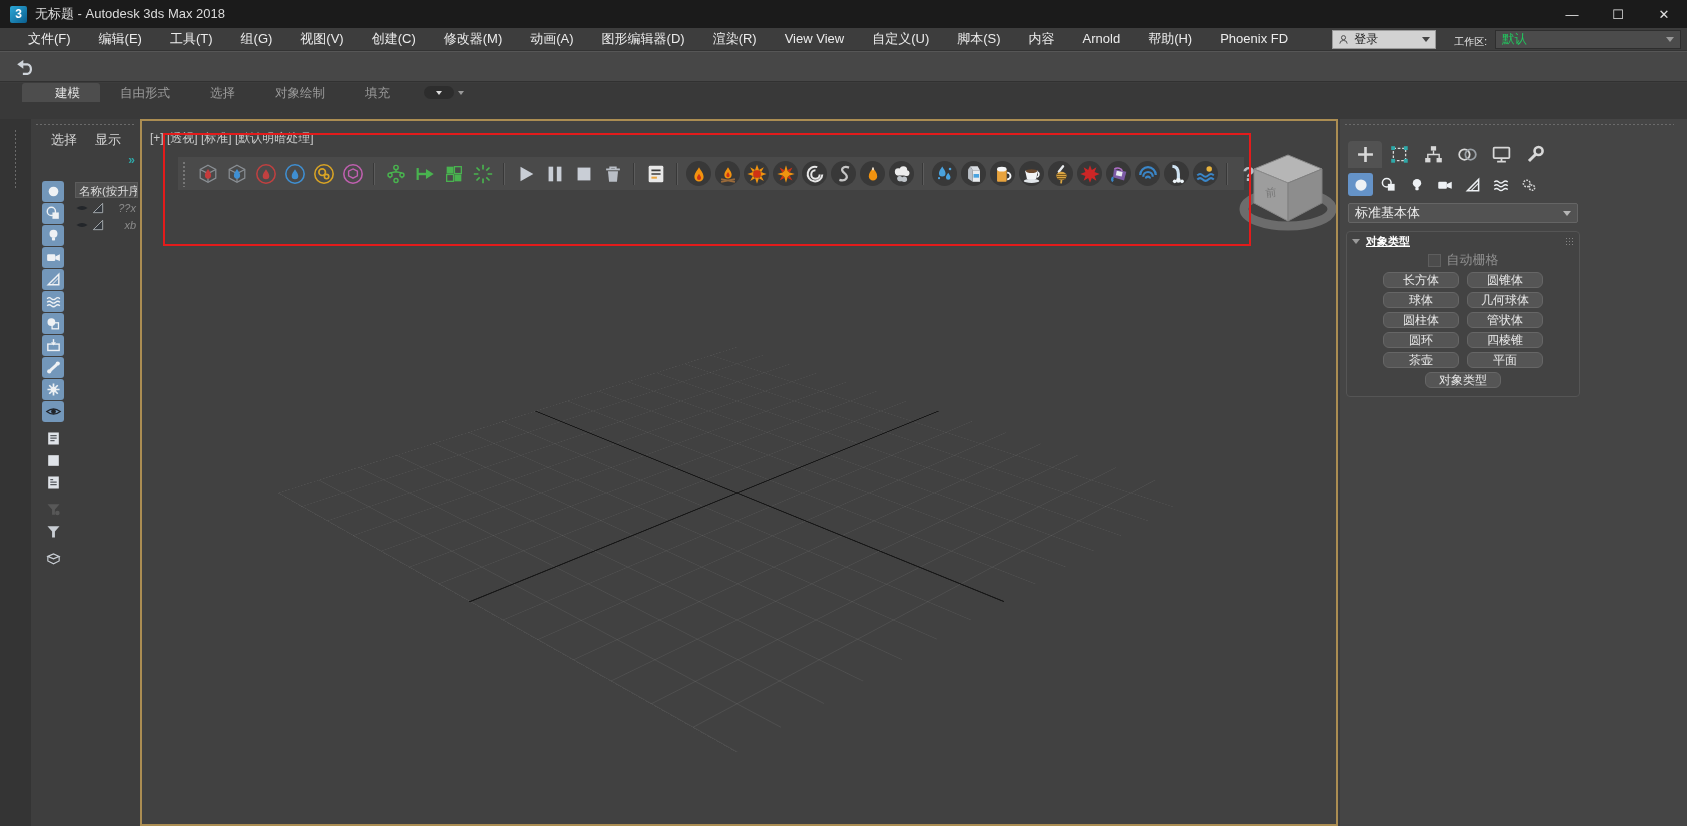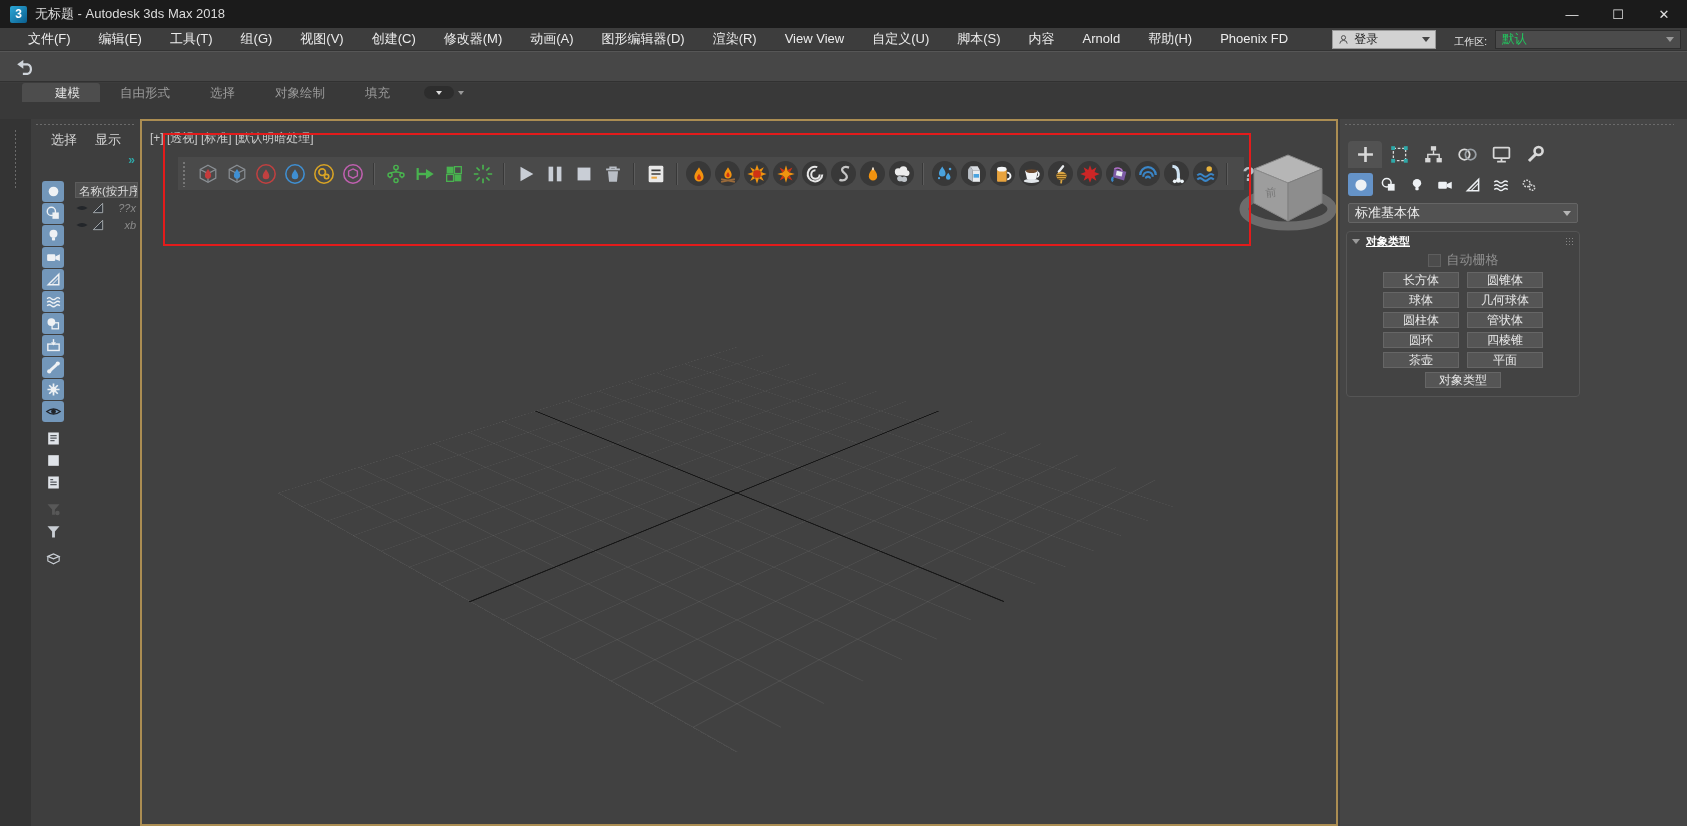--- a/index.html
+++ b/index.html
@@ -91,21 +91,21 @@
   .cp-dd .dd-arrow{border-top-color:#b5b5b5;}
   .rollout{position:absolute;left:6px;width:234px;background:#434343;border:1px solid #555;border-radius:4px;box-sizing:border-box;}
   .ro-head{height:18px;display:flex;align-items:center;padding:0 5px;}
   .ro-arrow{width:0;height:0;border-left:4px solid transparent;border-right:4px solid transparent;border-top:5px solid #9a9a9a;margin-right:6px;}
   .ro-title{color:#ffffff;font-size:11px;font-weight:bold;flex:1;text-decoration:underline;}
   .ro-grip{width:9px;height:9px;background-image:radial-gradient(circle,#858585 0.9px,transparent 1px);background-size:3px 3px;}
   .agrow{display:flex;align-items:center;justify-content:center;gap:6px;height:16px;margin-top:2px;}
   .agbox{width:11px;height:11px;background:#4c4c4c;border:1px solid #5e5e5e;}
   .aglabel{color:#8e8e8e;font-size:13px;}
   .objgrid{display:flex;flex-wrap:wrap;width:164px;margin:4px auto 8px auto;gap:4px 8px;justify-content:center;}
-  .obtn{width:76px;height:16px;background:#555;border:1px solid #666;border-radius:0;color:#e8e8e8;font-size:12px;display:flex;align-items:center;justify-content:center;box-sizing:border-box;white-space:nowrap;}
+  .obtn{width:76px;height:16px;background:#555;border:1px solid #666;border-radius:6px;color:#e8e8e8;font-size:12px;display:flex;align-items:center;justify-content:center;box-sizing:border-box;white-space:nowrap;}
   .ncrow{display:flex;align-items:center;gap:6px;padding:4px 10px 8px 38px;}
   .ncinput{width:116px;height:14px;background:#5c5c5c;border:1px solid #4a4a4a;border-radius:2px;}
   .ncswatch{width:16px;height:16px;border:1px solid #222;}
 </style>
 </head>
 <body>
 
 <div id="app">
 
   <div class="titlebar">

